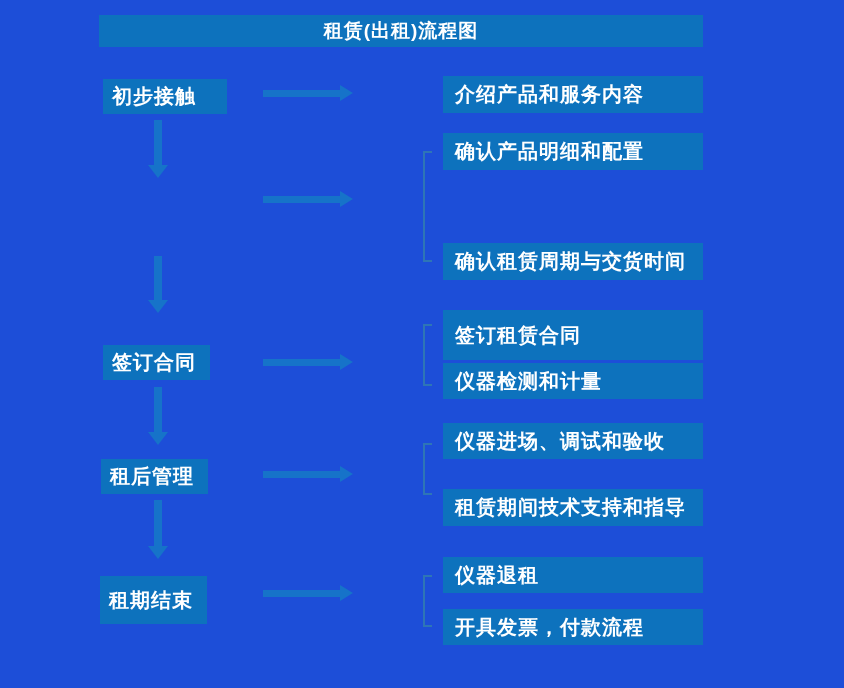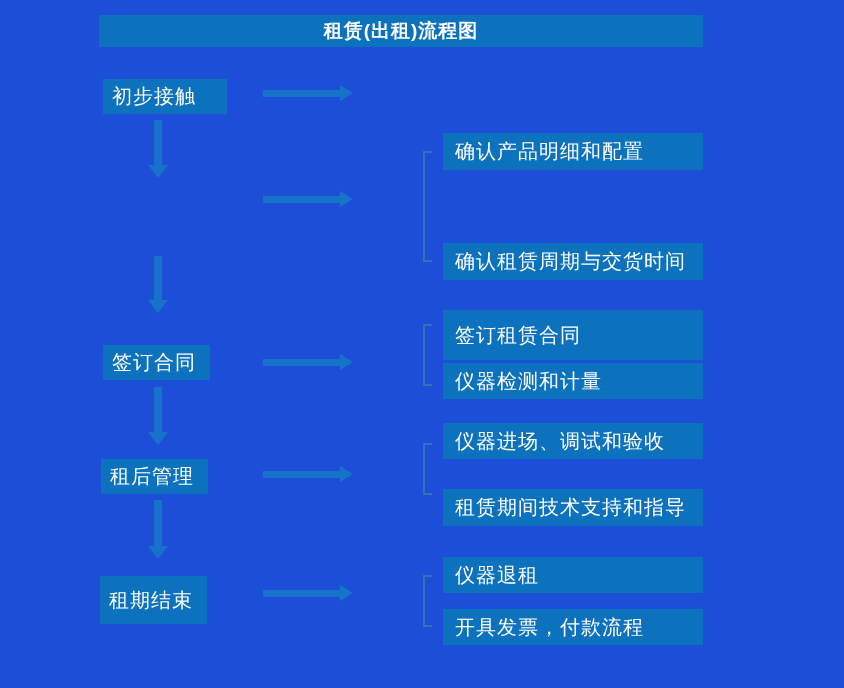--- a/index.html
+++ b/index.html
@@ -25,21 +25,21 @@
     font-size: 19px;
     display: flex;
     align-items: center;
     justify-content: center;
     letter-spacing: 1px;
   }
   .node {
     position: absolute;
     background: var(--box-blue, #0d72bd);
     color: #ffffff;
-    font-weight: normal;
+    font-weight: bold;
     display: flex;
     align-items: center;
     white-space: nowrap;
     overflow: hidden;
   }
   .lbox { font-size: 20px; padding-left: 9px; letter-spacing: 1px; }
   .rbox { left: 443px; width: 260px; font-size: 20px; padding-left: 12px; letter-spacing: 1px; box-sizing: border-box; }
 
   
   .l1 { left: 103px; top: 79px;  width: 115px; height: 35px; }
@@ -130,20 +130,21 @@
 
 <div class="canvas">
 
   <div class="title-bar">租赁(出租)流程图</div>
 
   <div class="node lbox l1">初步接触</div>
   <div class="node lbox l3">签订合同</div>
   <div class="node lbox l4">租后管理</div>
   <div class="node lbox l5">租期结束</div>
 
+  <div class="node rbox r1">介绍产品和服务内容</div>
   <div class="node rbox r2">确认产品明细和配置</div>
   <div class="node rbox r4">确认租赁周期与交货时间</div>
   <div class="node rbox r5">签订租赁合同</div>
   <div class="node rbox r6">仪器检测和计量</div>
   <div class="node rbox r7">仪器进场、调试和验收</div>
   <div class="node rbox r8">租赁期间技术支持和指导</div>
   <div class="node rbox r9">仪器退租</div>
   <div class="node rbox r10">开具发票，付款流程</div>
 
   <div class="harrow h1">

